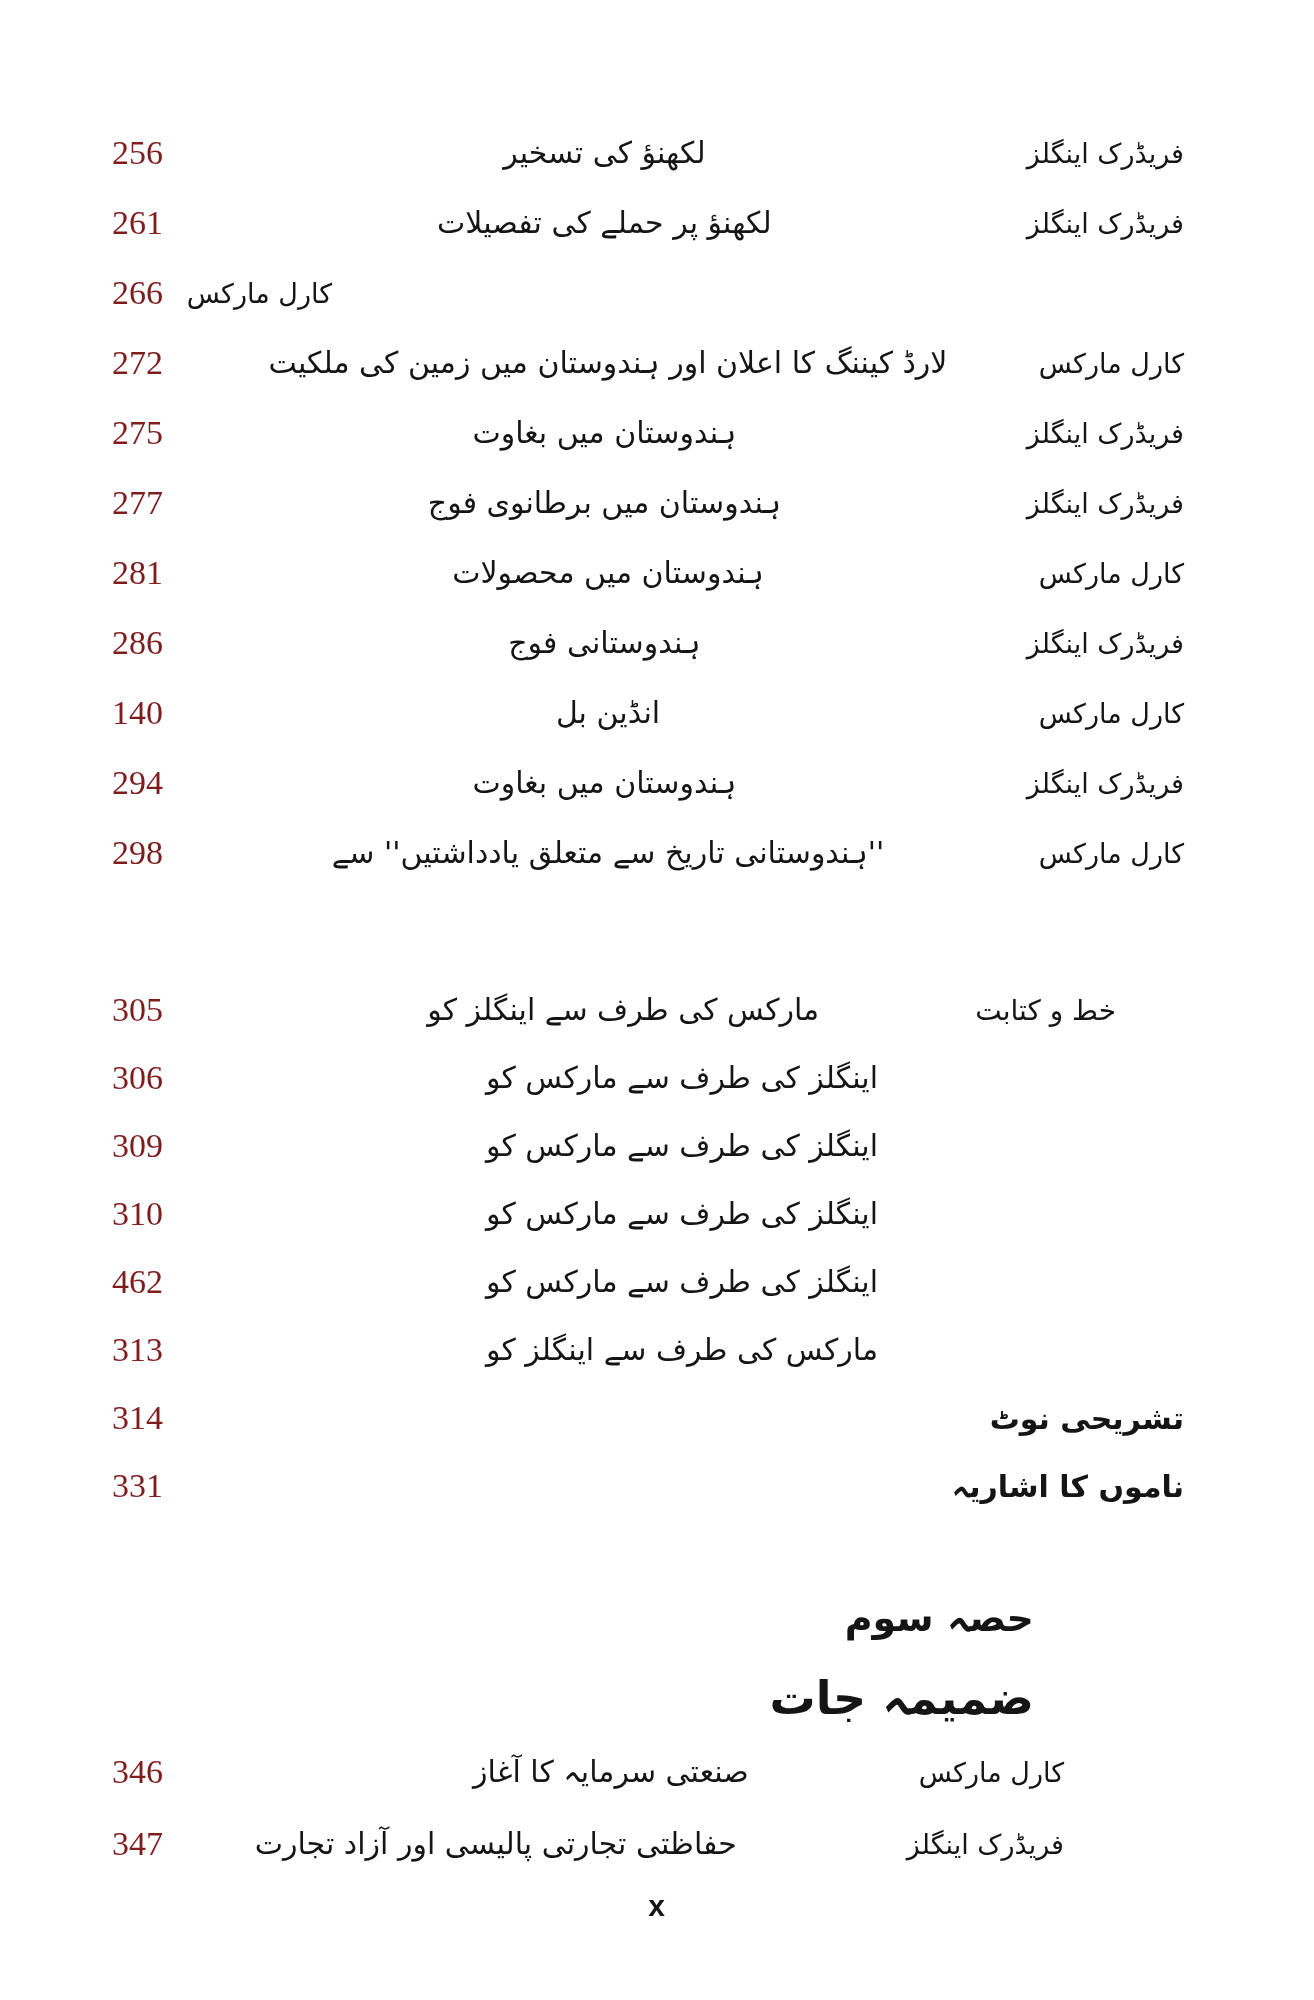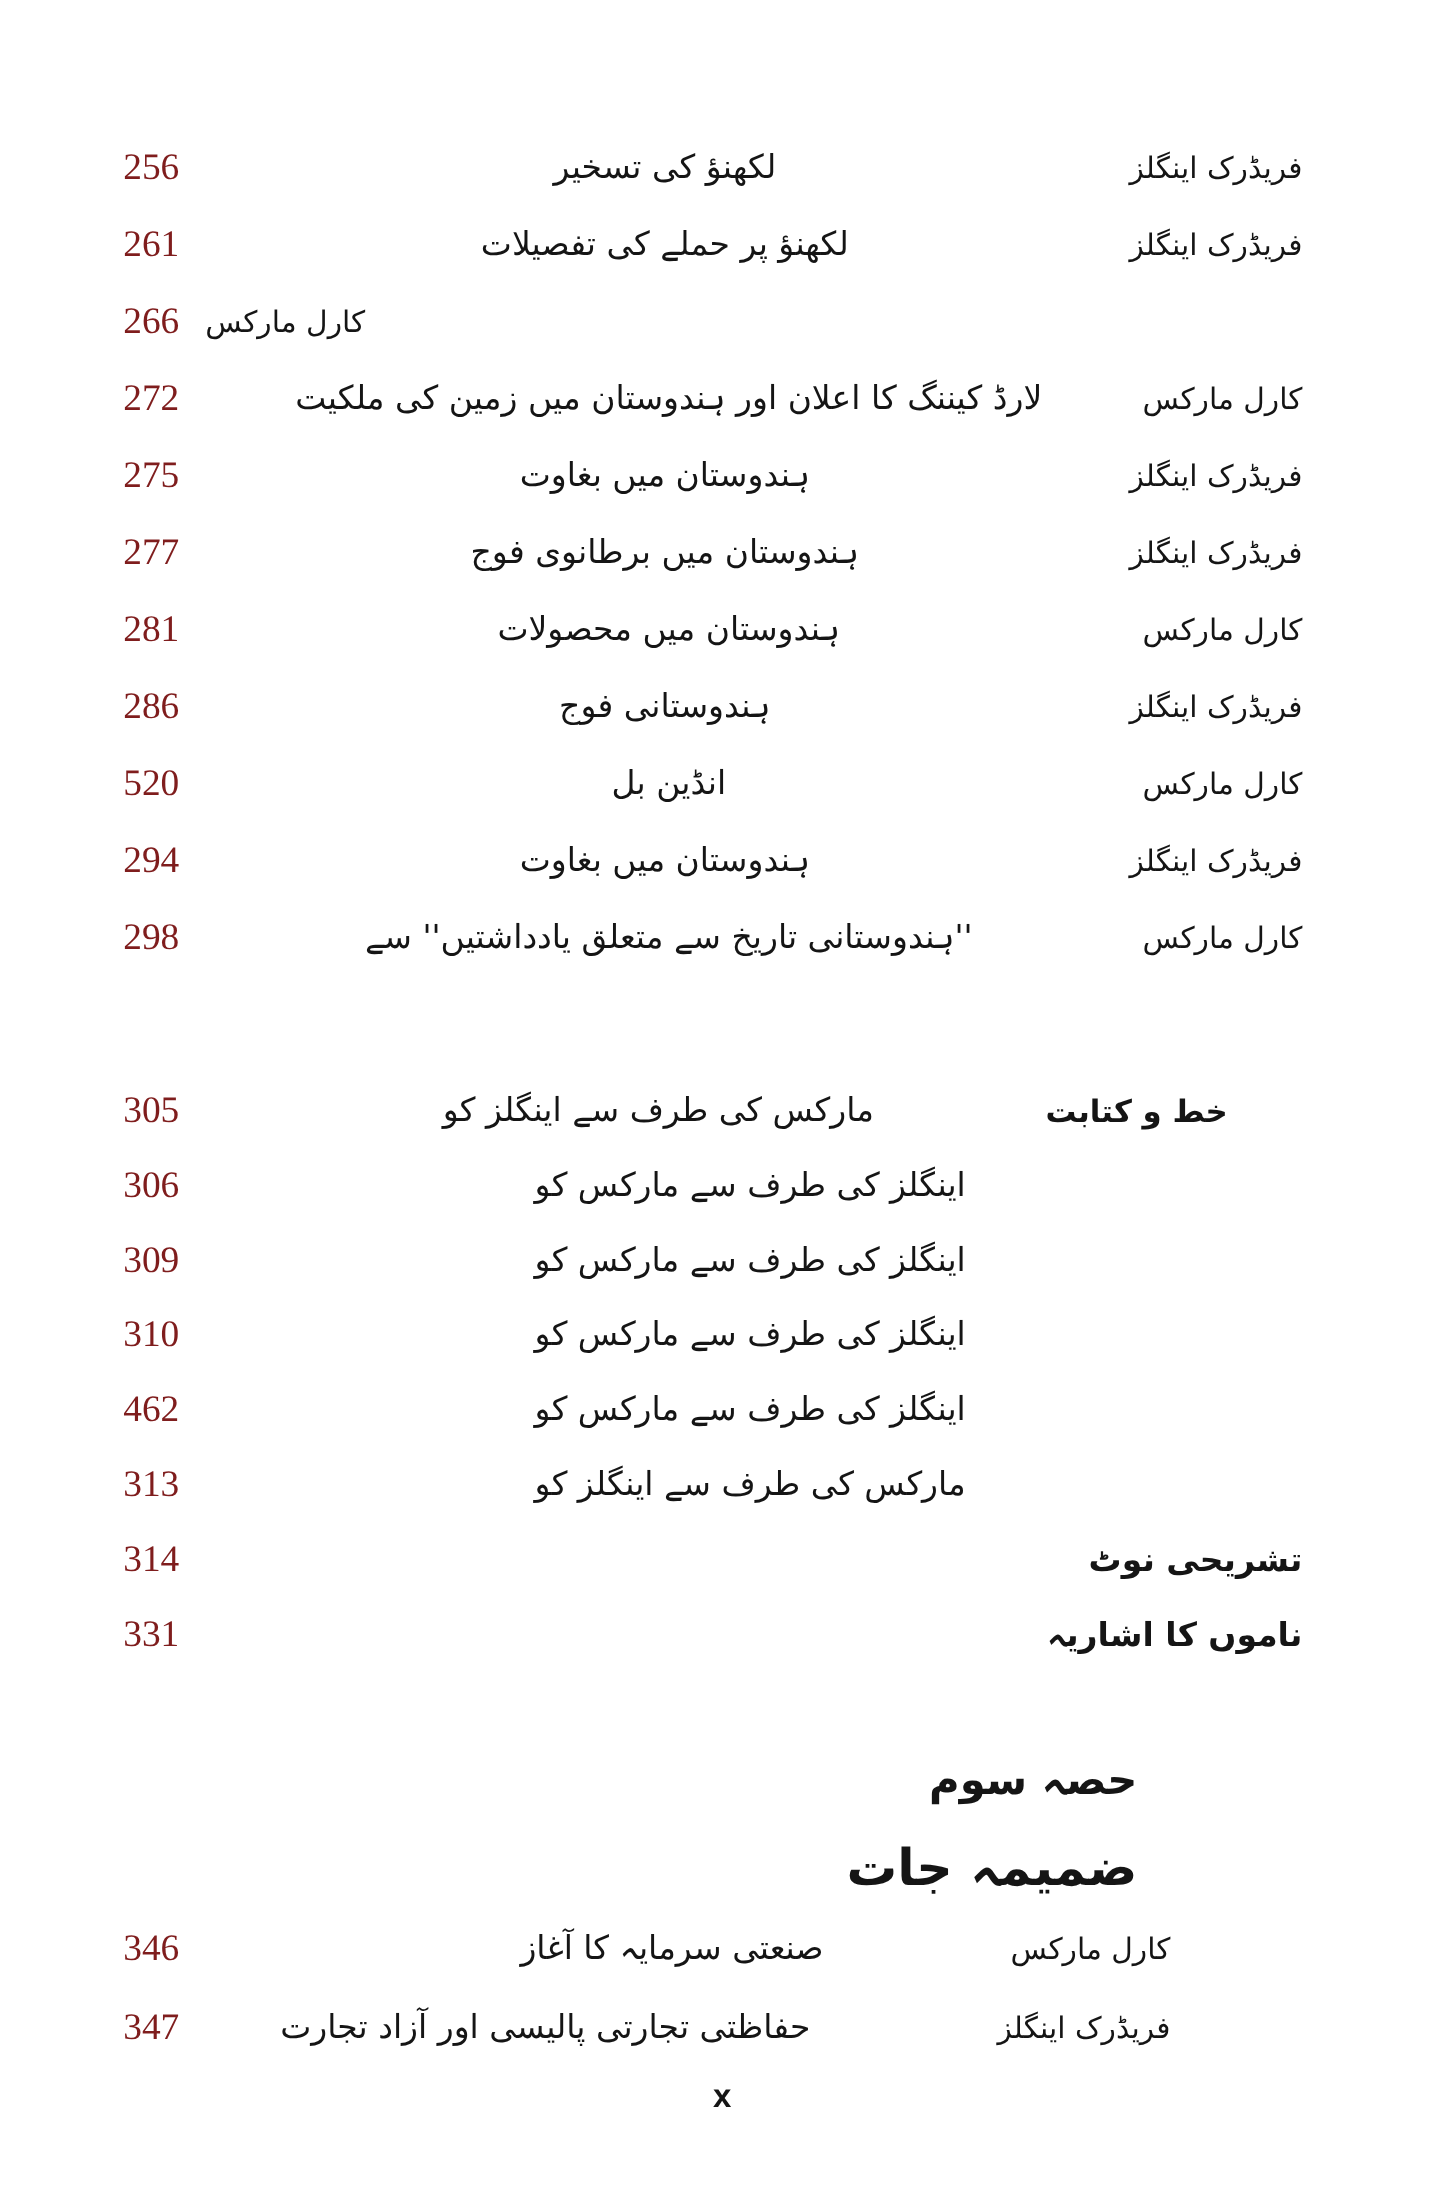--- a/index.html
+++ b/index.html
@@ -18,21 +18,21 @@
   }
   .title{flex:1;font-size:30px;line-height:1.2;}
   .author{
     flex:0 0 280px;box-sizing:border-box;
     font-size:27px;text-align:right;padding-right:130px;white-space:nowrap;
   }
   .sec-articles .title{text-align:center;}
   .sec-corr .title{text-align:right;padding-right:125px;}
   .sec-append .title{text-align:right;padding-right:170px;}
   .sec-append .author{padding-right:250px;}
-  .author.side-label{padding-right:198px;font-size:28px;font-weight:bold;}
+  .author.side-label{padding-right:198px;font-size:28px;font-weight:normal;}
   .author.end-label{font-size:30px;font-weight:bold;padding-right:130px;}
   .gap-section{height:88px;}
   .headings{margin-top:70px;padding-left:118px;padding-right:280px;text-align:right;}
   .part-title{font-weight:bold;font-size:38px;height:56px;line-height:56px;}
   .part-subtitle{font-weight:bold;font-size:46px;height:76px;line-height:76px;margin-top:14px;}
   .footer-marker{
     margin-top:6px;height:40px;line-height:40px;text-align:center;
     font-family:"Liberation Sans",sans-serif;font-weight:900;font-size:30px;
     letter-spacing:1px;
   }
@@ -77,21 +77,21 @@
     <span class="pageno">281</span>
     <span class="title" dir="rtl">ہندوستان میں محصولات</span>
     <span class="author" dir="rtl">کارل مارکس</span>
   </div>
         <div class="row">
     <span class="pageno">286</span>
     <span class="title" dir="rtl">ہندوستانی فوج</span>
     <span class="author" dir="rtl">فریڈرک اینگلز</span>
   </div>
         <div class="row">
-    <span class="pageno">520</span>
+    <span class="pageno">140</span>
     <span class="title" dir="rtl">انڈین بل</span>
     <span class="author" dir="rtl">کارل مارکس</span>
   </div>
         <div class="row">
     <span class="pageno">294</span>
     <span class="title" dir="rtl">ہندوستان میں بغاوت</span>
     <span class="author" dir="rtl">فریڈرک اینگلز</span>
   </div>
         <div class="row">
     <span class="pageno">298</span>

